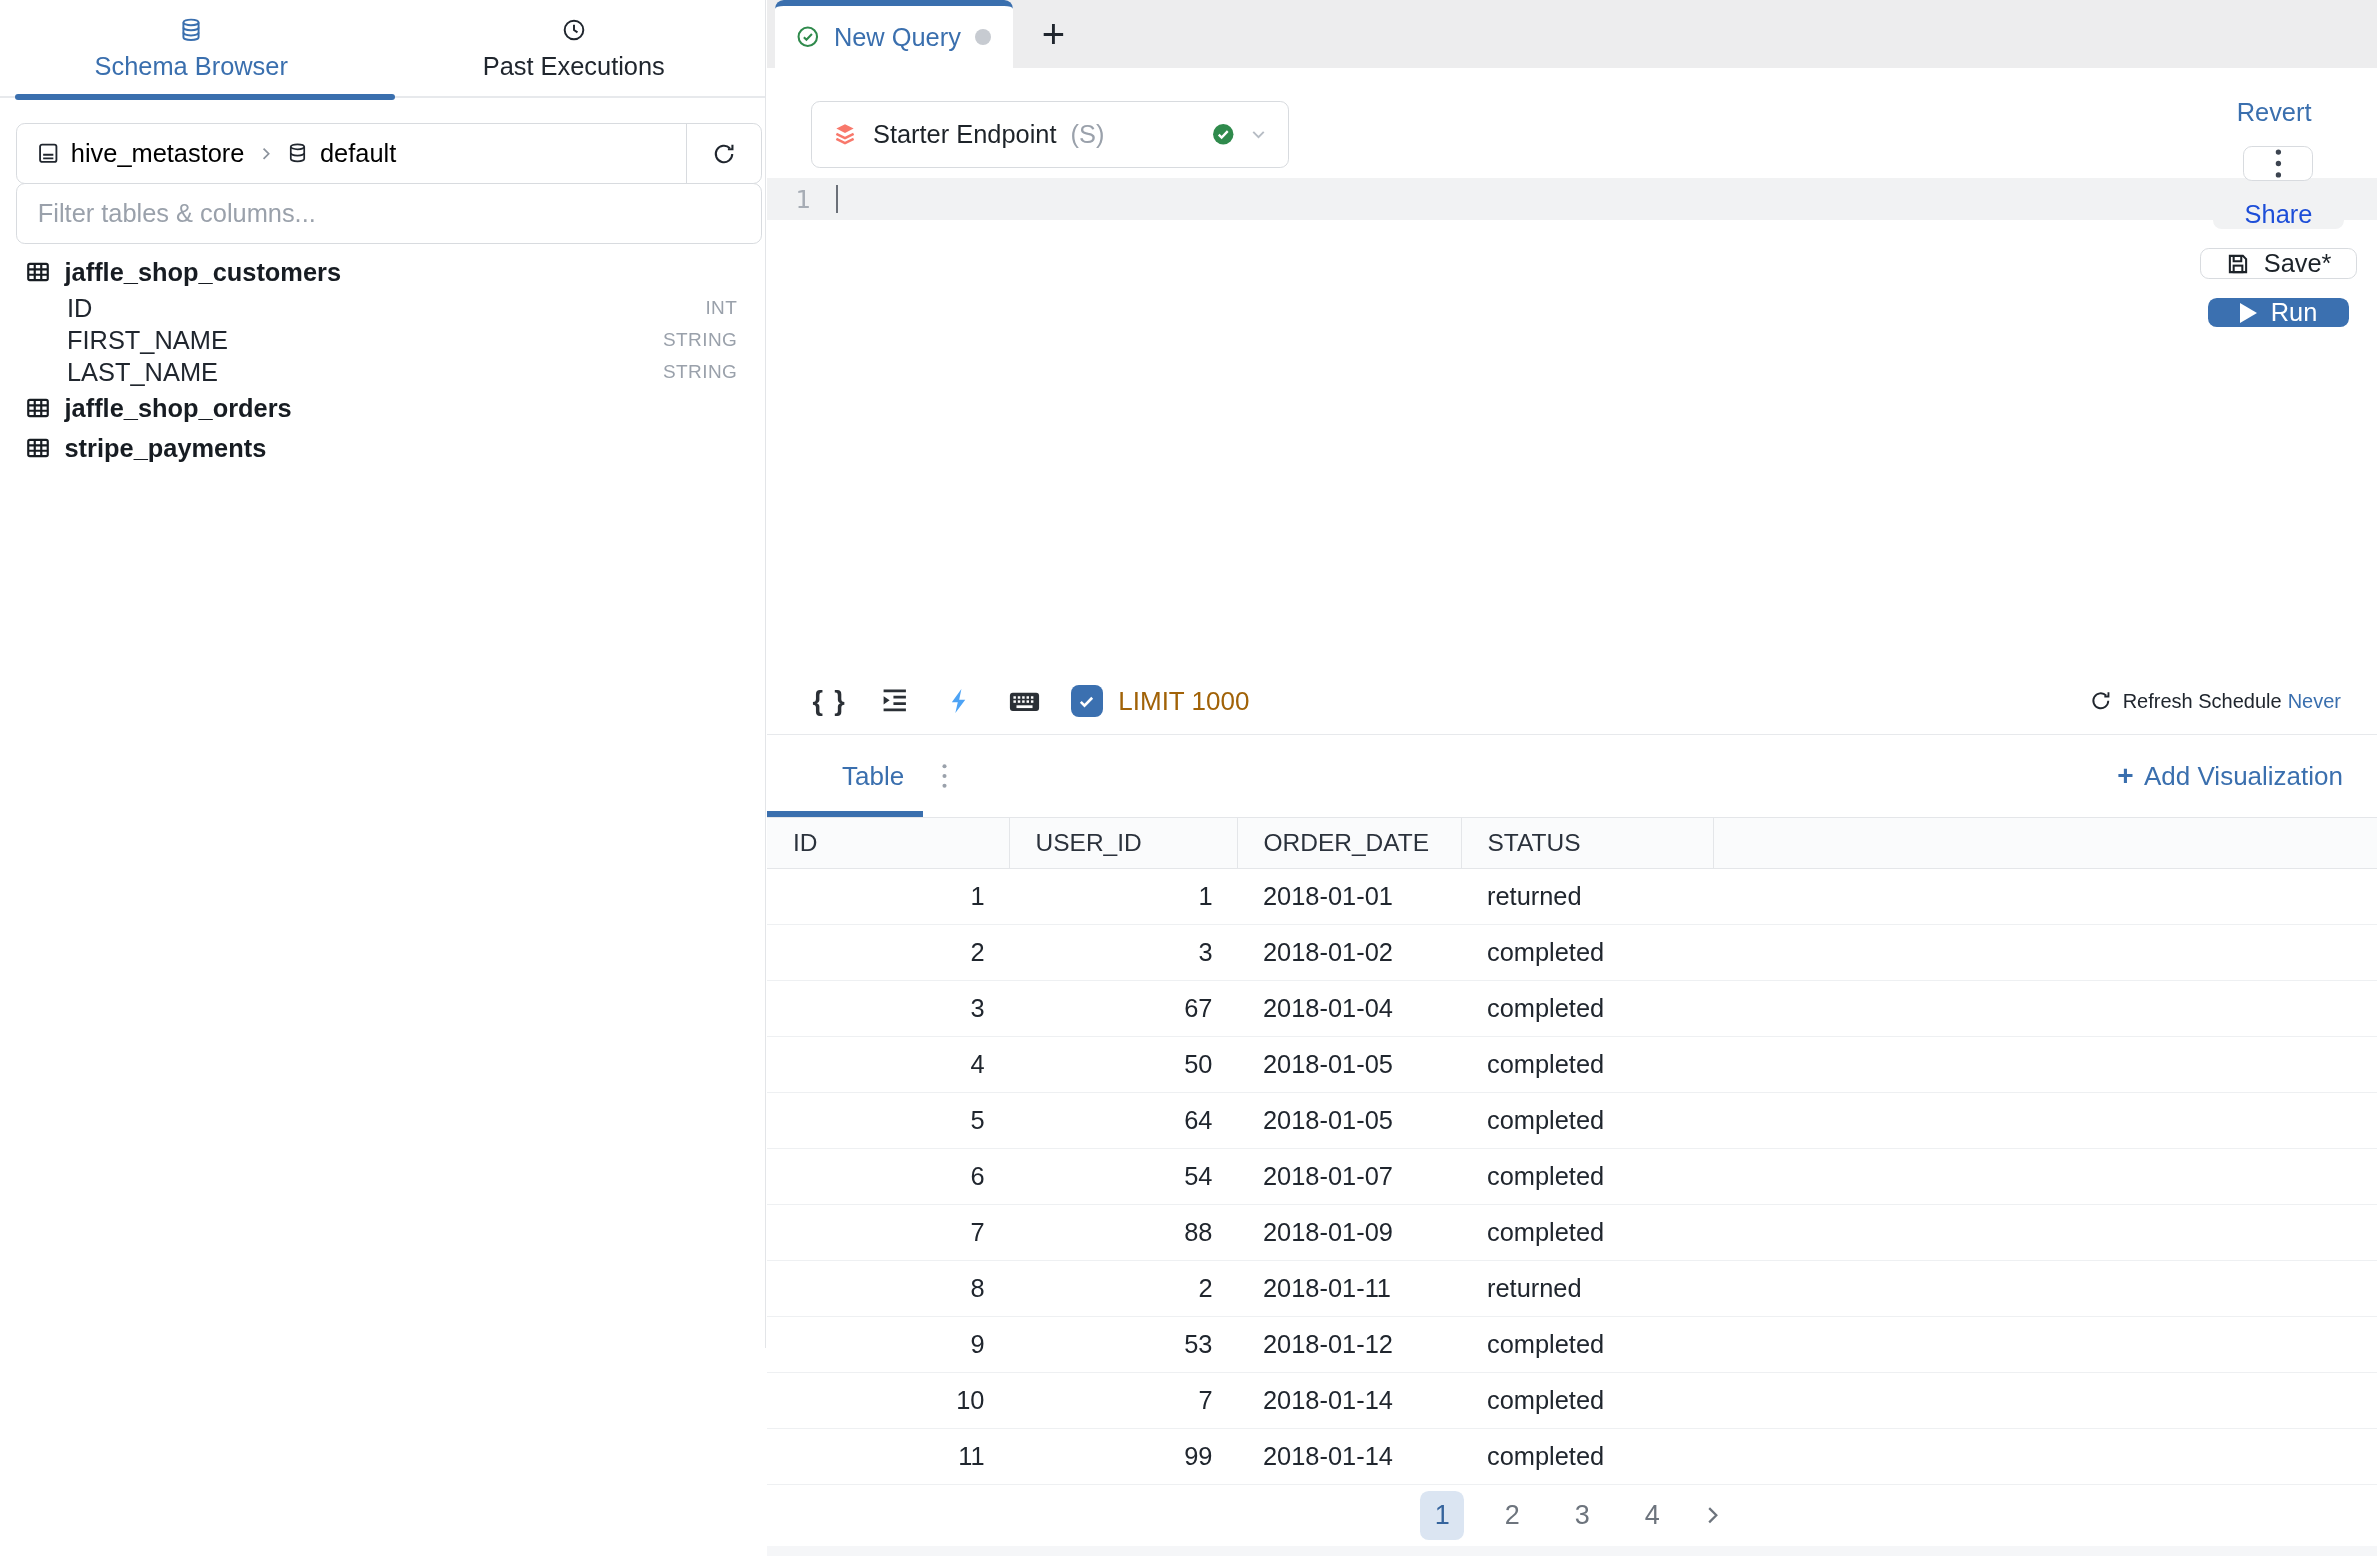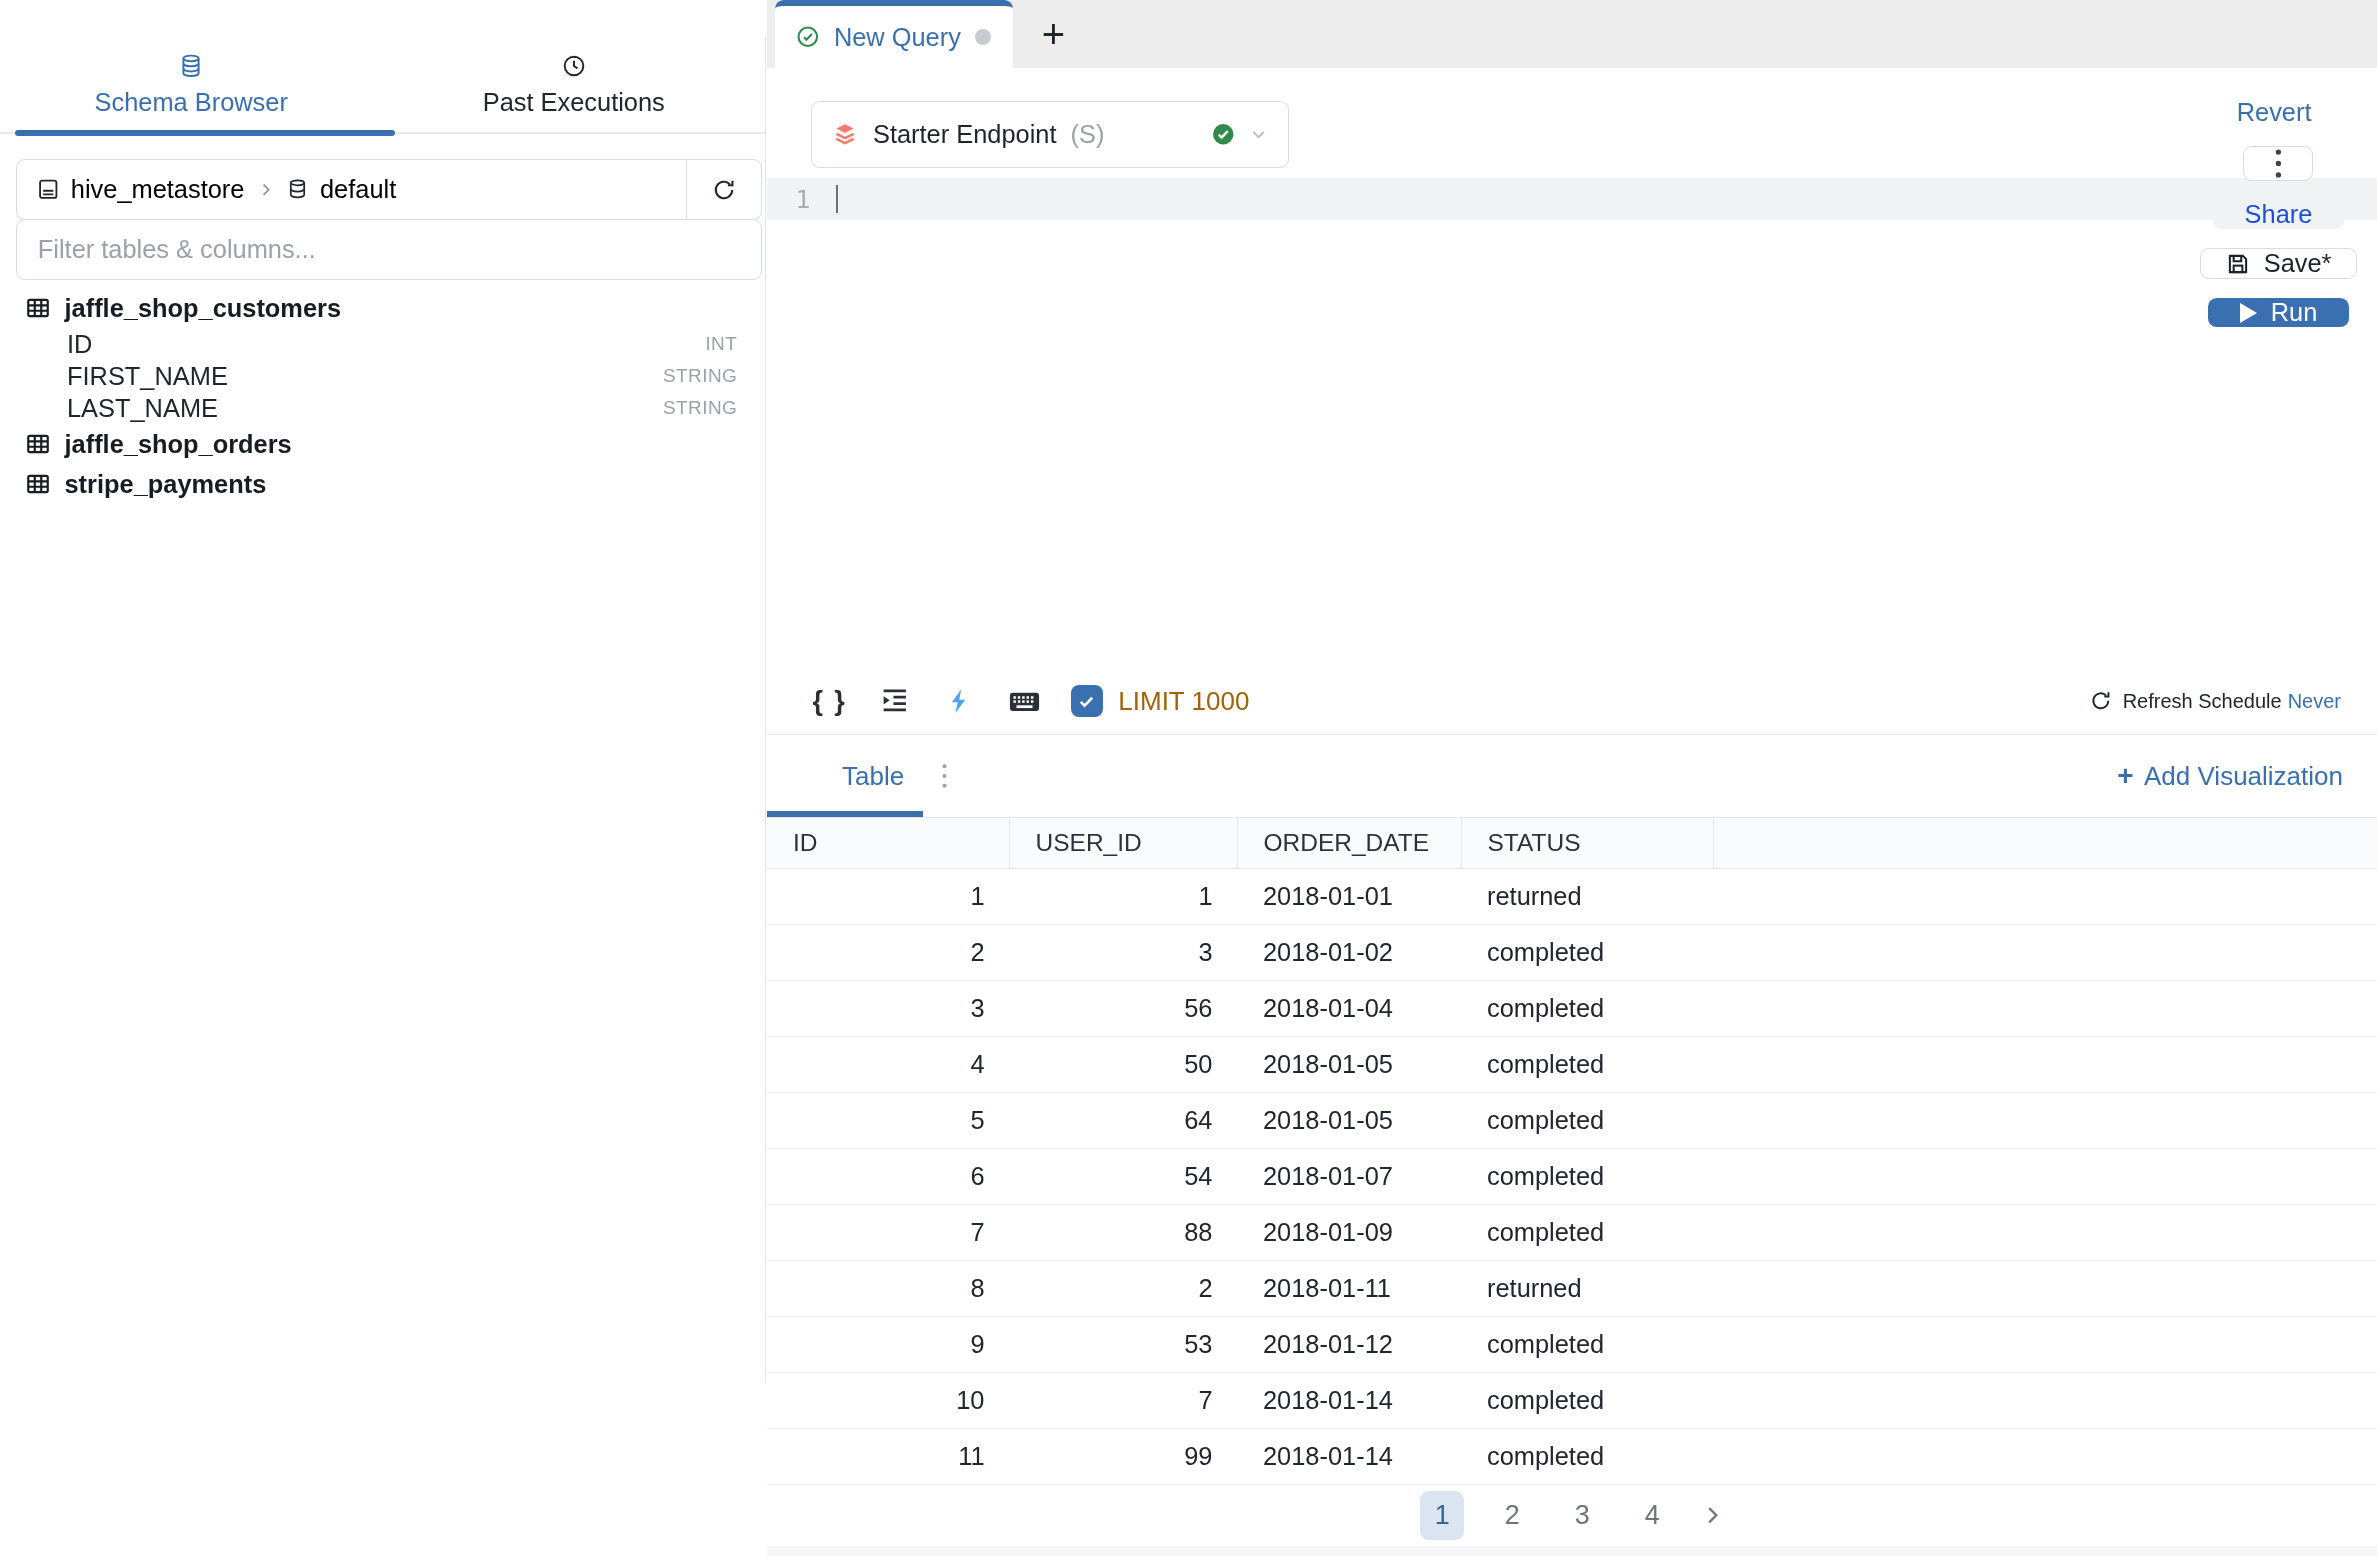--- a/index.html
+++ b/index.html
@@ -1,20 +1,20 @@
 <!DOCTYPE html>
 <html style="font-size:14px"><head>
 <meta charset="utf-8">
 <style>
   * { margin:0; padding:0; box-sizing:border-box; }
   body { background:#fff; font-family:"Liberation Sans", sans-serif; color:#1d2329; }
   .root { position:relative; width:2377px; height:1556px; background:#fff; overflow:hidden; }
 
   
-  .sidebar { position:absolute; left:0; top:0; width:766px; height:1348px; background:#fff; border-right:0.9px solid #e3e5e8;margin-top:36px; }
+  .sidebar { position:absolute; left:0; top:0; width:766px; height:1348px; background:#fff; border-right:0.9px solid #e3e5e8; }
   .side-tabs { position:relative; display:flex; height:98px; }
   .side-tab { flex:1; display:flex; flex-direction:column; align-items:center; justify-content:center; gap:8.8px; cursor:pointer; font-size:25.4px; color:#20262e; }
   .side-tab.active { color:#3a6fae; font-weight:500; }
   .side-tabs-border { position:absolute; bottom:0; left:0; right:0; height:1.8px; background:#e7e9ec; }
   .side-tab-underline { position:absolute; bottom:-1.8px; left:15px; width:380px; height:6.1px; background:#3a6fae; border-radius:3.5px; }
 
   .crumb-box { position:absolute; top:123px; left:15.8px; width:746px; height:61px; border:0.9px solid #d8dbdf; border-radius:8.8px; display:flex; align-items:center; padding-left:19px; background:#fff; }
   .crumb-item { display:flex; align-items:center; gap:10.5px; font-size:25.4px; color:#000000; cursor:pointer; }
   .crumb-sep { margin:0 12.3px; display:flex; align-items:center; }
   .crumb-refresh { margin-left:auto; width:75px; height:100%; border-left:0.9px solid #d8dbdf; display:flex; align-items:center; justify-content:center; cursor:pointer; }
@@ -381,21 +381,21 @@
           </tr>
           <tr>
             <td class="num">2</td>
             <td class="num">3</td>
             <td>2018-01-02</td>
             <td>completed</td>
             <td></td>
           </tr>
           <tr>
             <td class="num">3</td>
-            <td class="num">56</td>
+            <td class="num">67</td>
             <td>2018-01-04</td>
             <td>completed</td>
             <td></td>
           </tr>
           <tr>
             <td class="num">4</td>
             <td class="num">50</td>
             <td>2018-01-05</td>
             <td>completed</td>
             <td></td>

